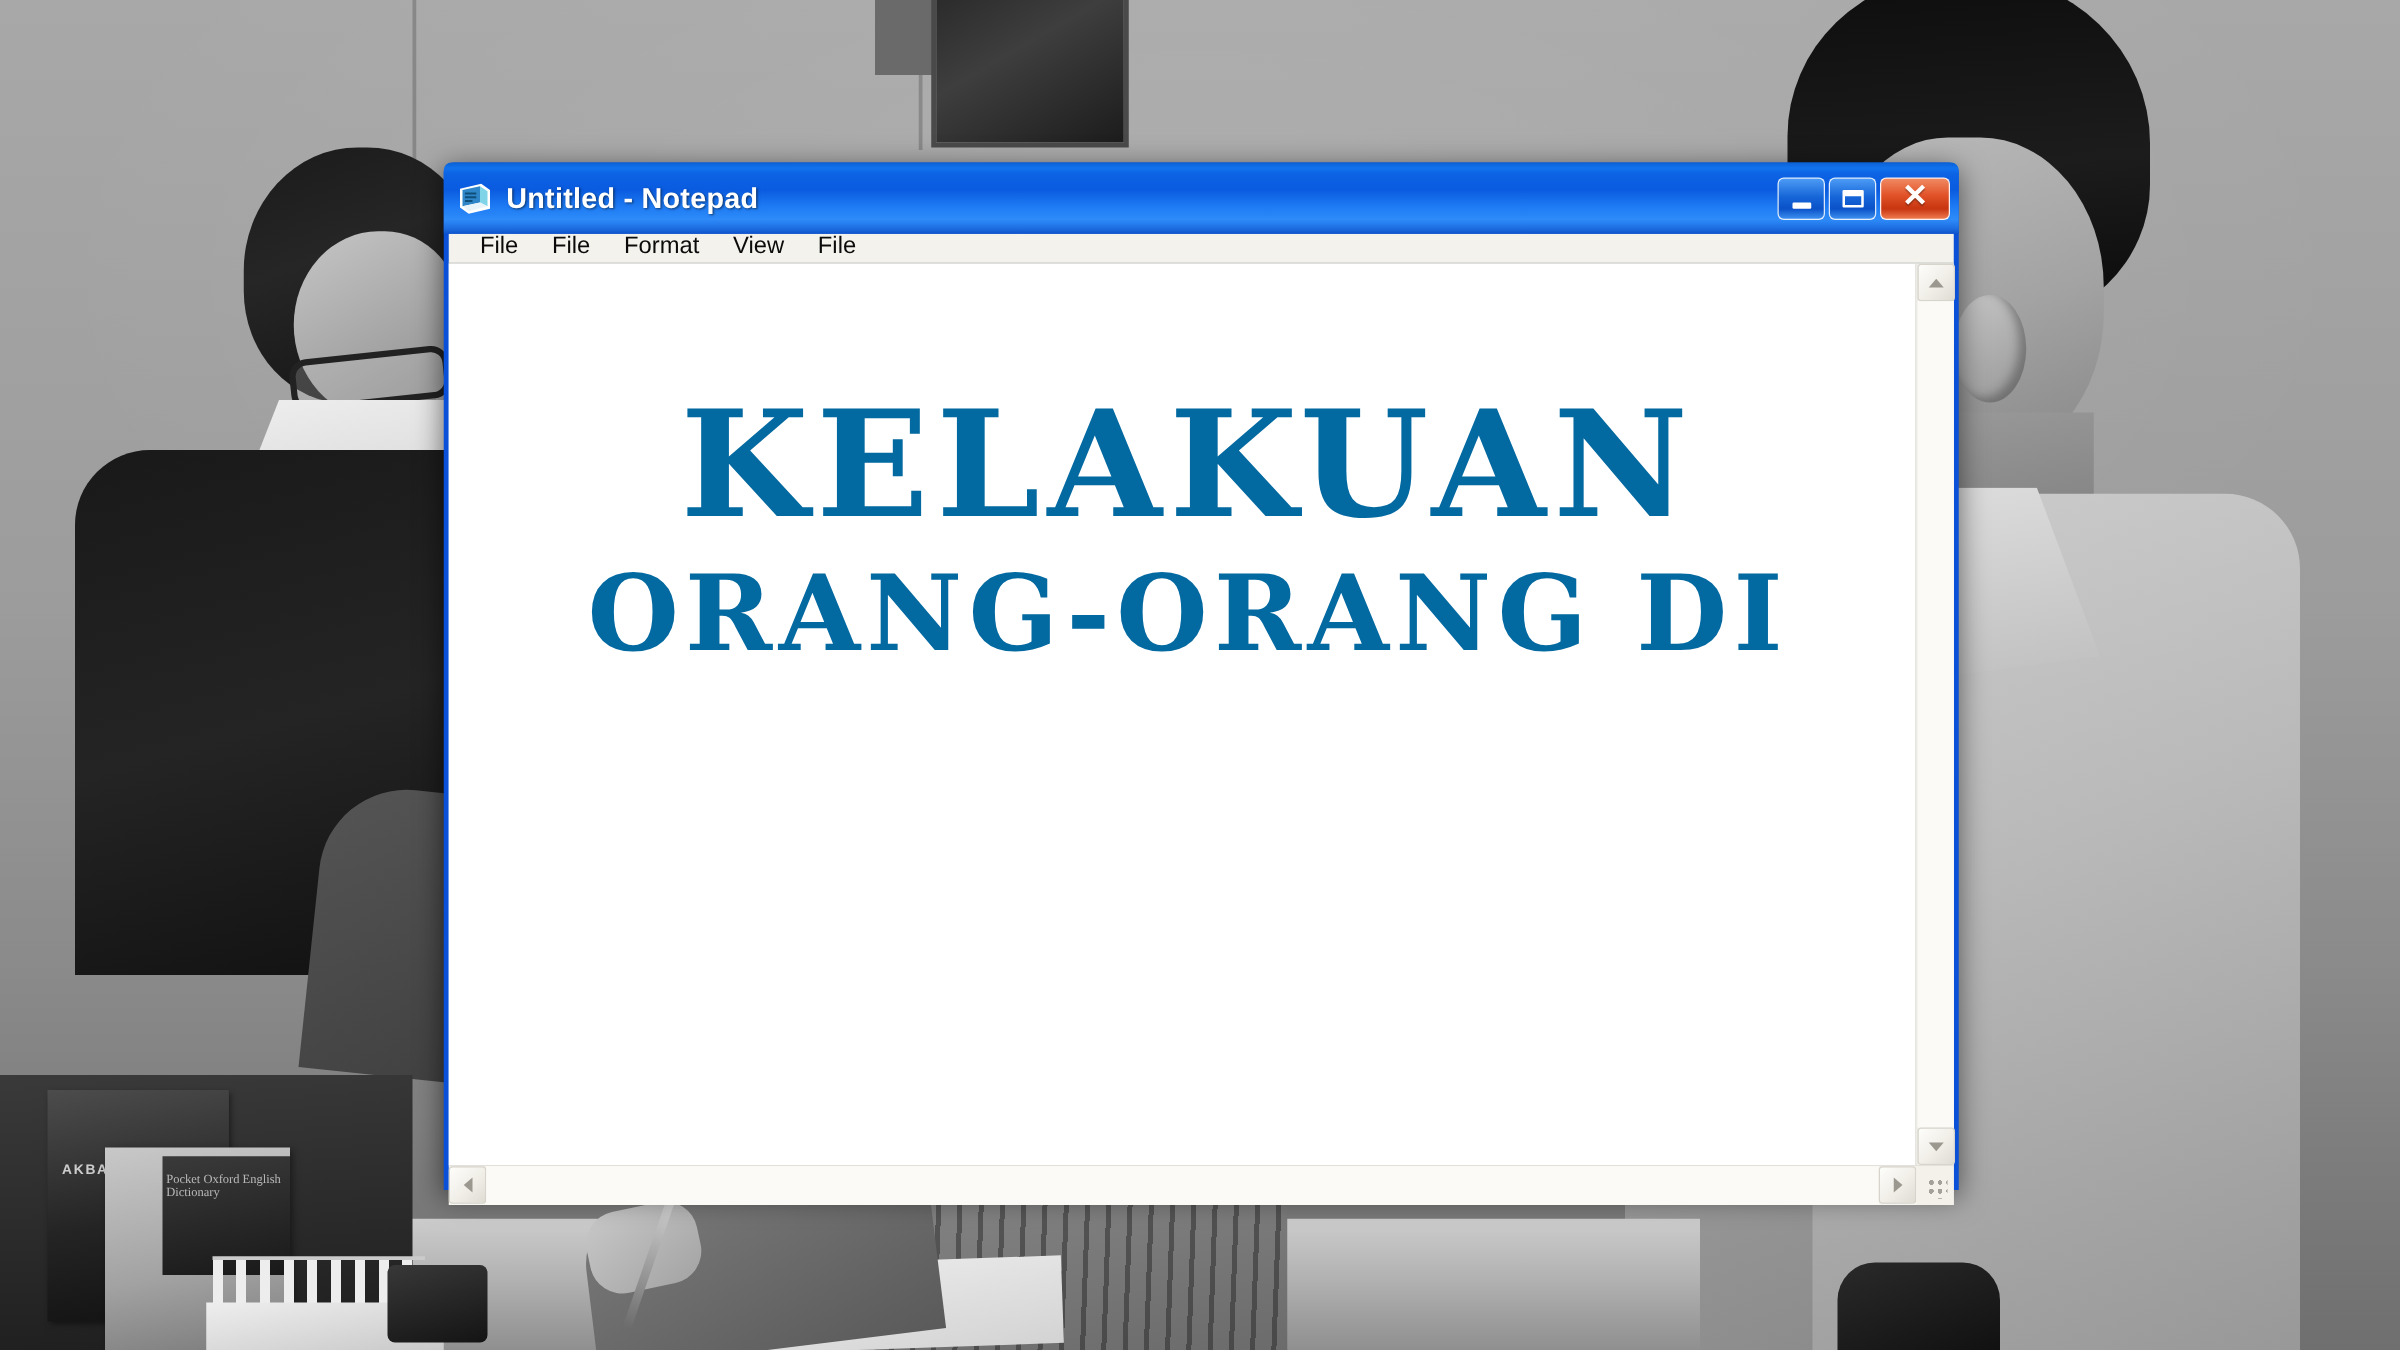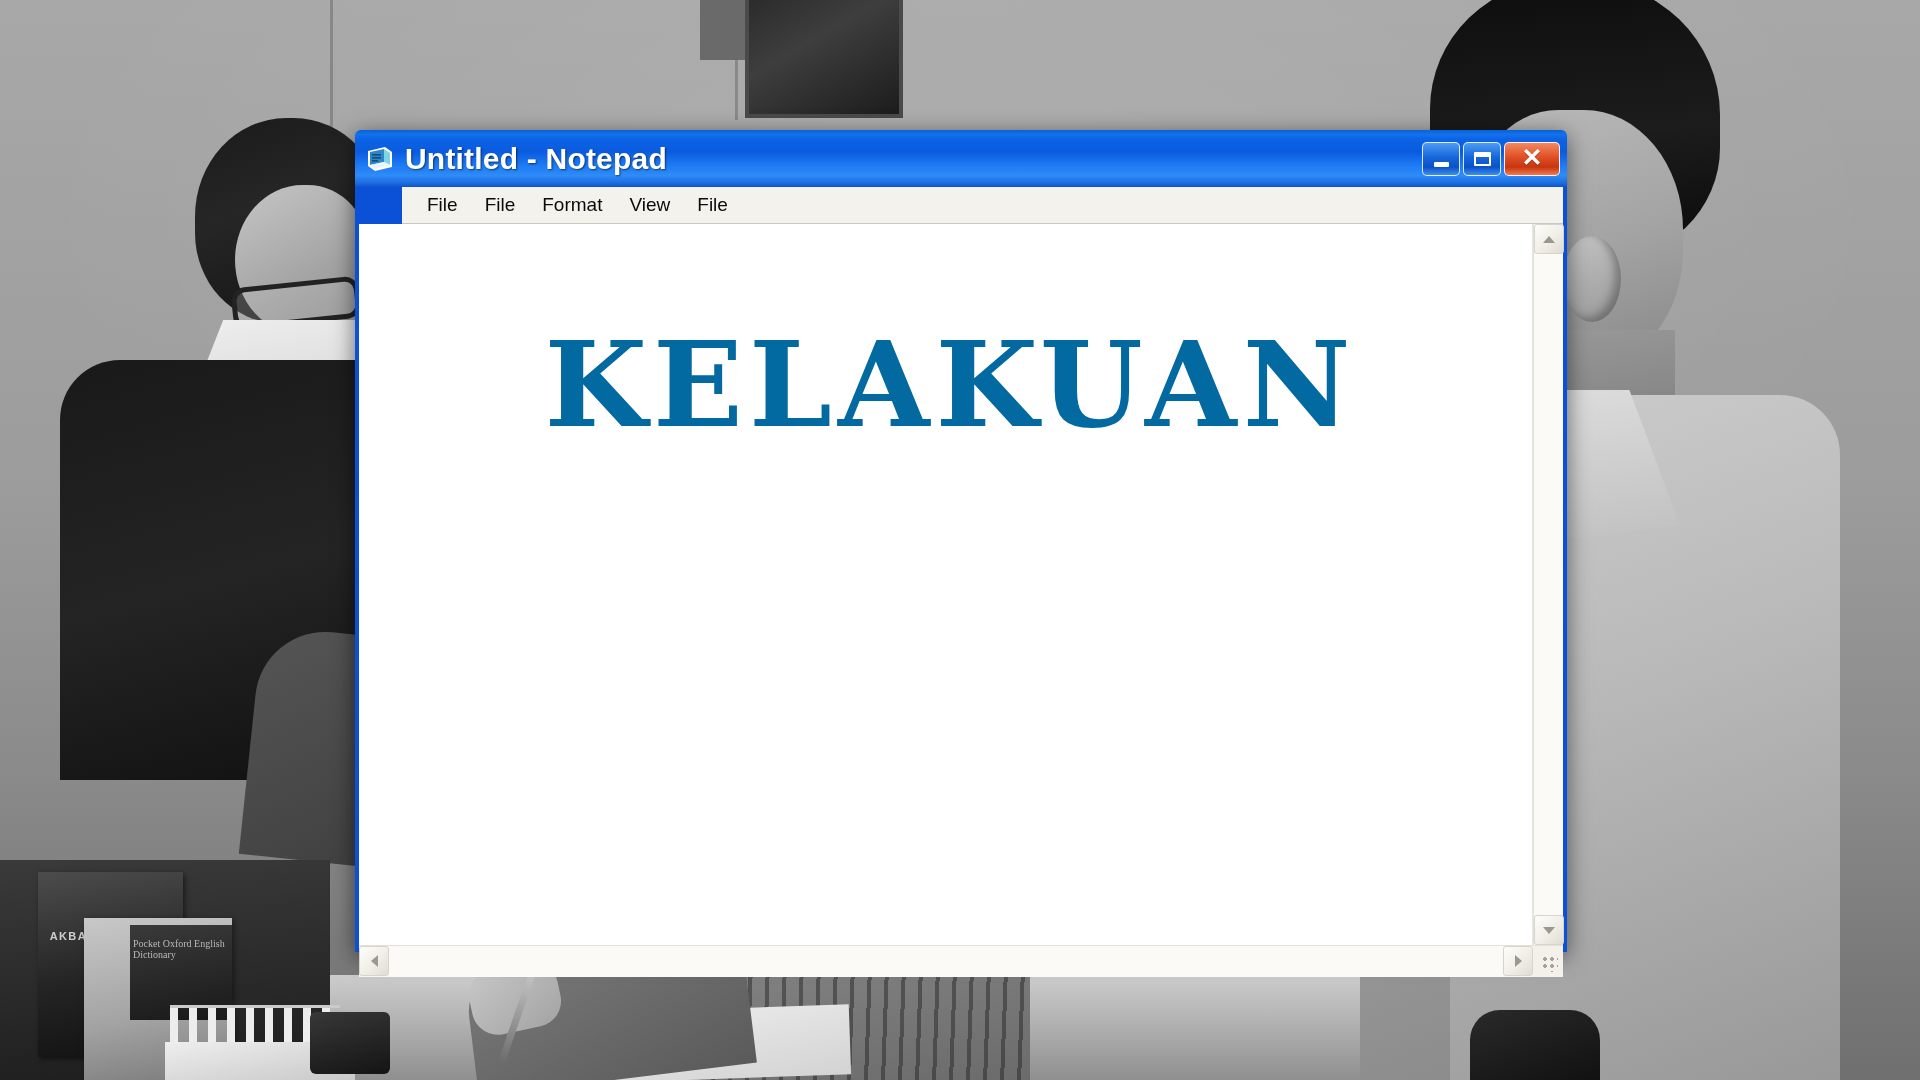--- a/index.html
+++ b/index.html
@@ -320,21 +320,21 @@
 
   .title-icon {
     width: 30px; height: 28px;
     flex: 0 0 auto;
     margin-right: 10px;
     position: relative;
   }
 
   .title-text {
     color: #ffffff;
-    font-size: 30px;
+    font-size: 23px;
     font-weight: bold;
     font-family: "Liberation Sans", sans-serif;
     text-shadow: 1px 1px 2px rgba(0,0,0,0.55);
     letter-spacing: 0.2px;
     white-space: nowrap;
   }
 
   .win-buttons {
     margin-left: auto;
     display: flex;
@@ -377,28 +377,27 @@
     color: #fff;
     font-size: 25px;
     font-weight: bold;
     line-height: 1;
     font-family: "Liberation Sans", sans-serif;
     text-shadow: 0 1px 1px rgba(0,0,0,0.3);
     margin-top: -2px;
   }
 
   .menu-bar {
-    height: 37px;
+    height: 24px;
     background: #F3F2EC;
     display: flex;
-    align-items: center;
+    align-items: flex-end;
     padding-left: 14px;
     border-bottom: 1px solid #C9C7BE;
     box-sizing: border-box;
-    margin-left: 43px;
   }
   .menu-item {
     font-size: 19px;
     color: #0b0b0b;
     font-family: "Liberation Sans", sans-serif;
     padding: 2px 11px;
     margin-right: 5px;
     white-space: nowrap;
   }
 
@@ -595,20 +594,21 @@
       <div class="menu-item">File</div>
       <div class="menu-item">Format</div>
       <div class="menu-item">View</div>
       <div class="menu-item">File</div>
     </div>
 
     <div class="client-area">
       <div class="text-region">
         <div class="doc-text">
           <div class="line-1">KELAKUAN</div>
+          <div class="line-2">ORANG-ORANG DI</div>
         </div>
       </div>
 
       <div class="vscroll">
         <div class="sb-btn">
           <div class="arrow arrow-up"></div>
         </div>
         <div class="sb-track"></div>
         <div class="sb-btn">
           <div class="arrow arrow-down"></div>

